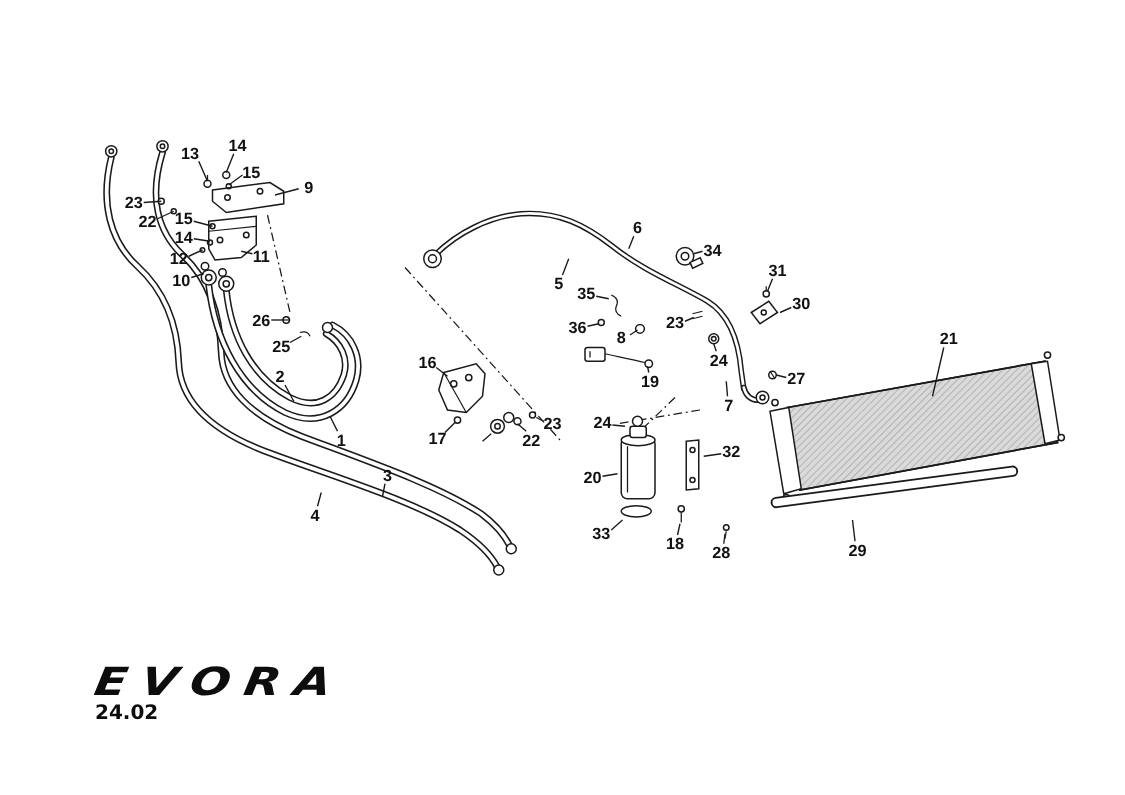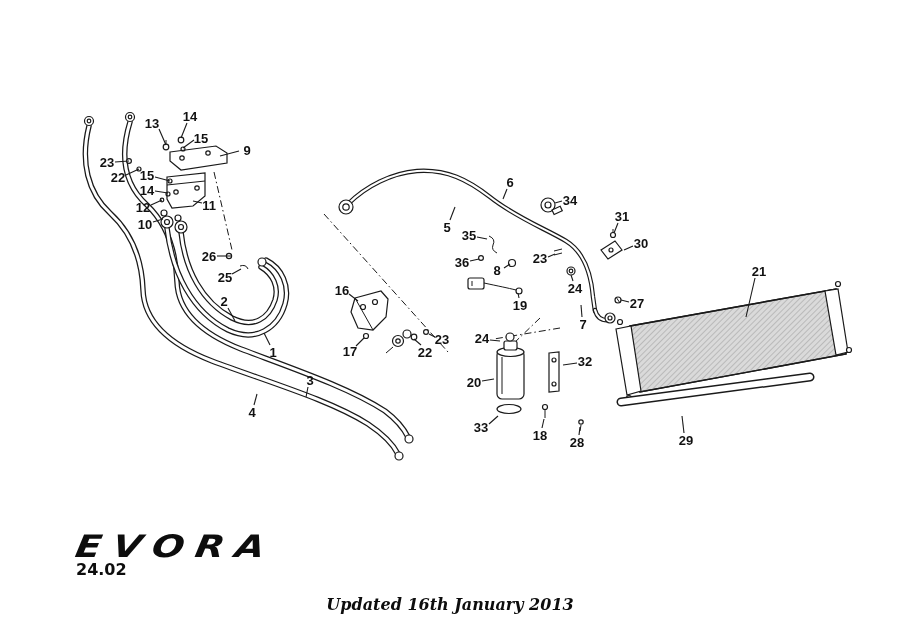--- a/index.html
+++ b/index.html
@@ -277,14 +277,13 @@
         <text x="540" y="439.5" class="callout-text">18</text>
         <line x1="579" y1="435" x2="580" y2="427" class="callout-line"></line>
         <text x="577" y="446.5" class="callout-text">28</text>
         <line x1="684" y1="433" x2="682" y2="416" class="callout-line"></line>
         <text x="686" y="444.5" class="callout-text">29</text>
       </g>
   </svg>
 
   <div class="logo">EVORA</div>
   <div class="section-code">24.02</div>
-  <div class="footer-note">Updated 16th January 2013</div>
 </div>
 
 </body></html>

